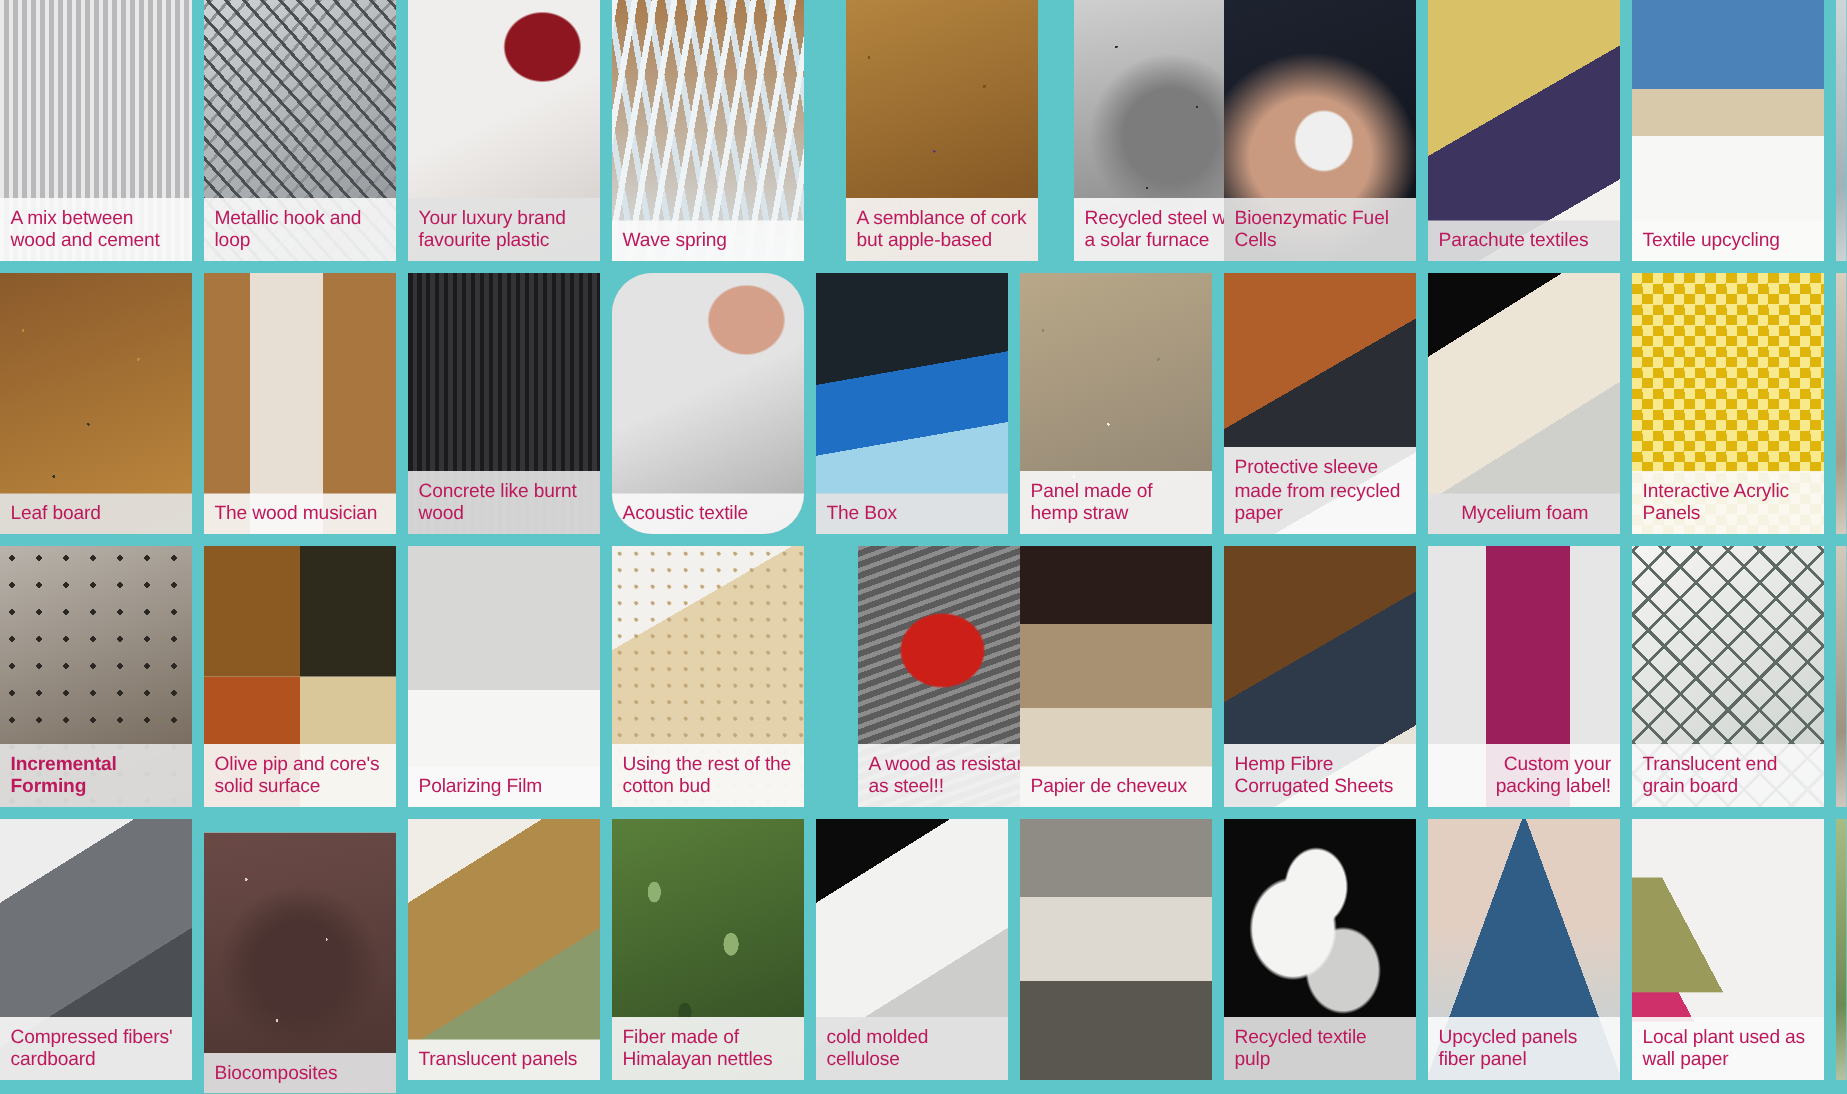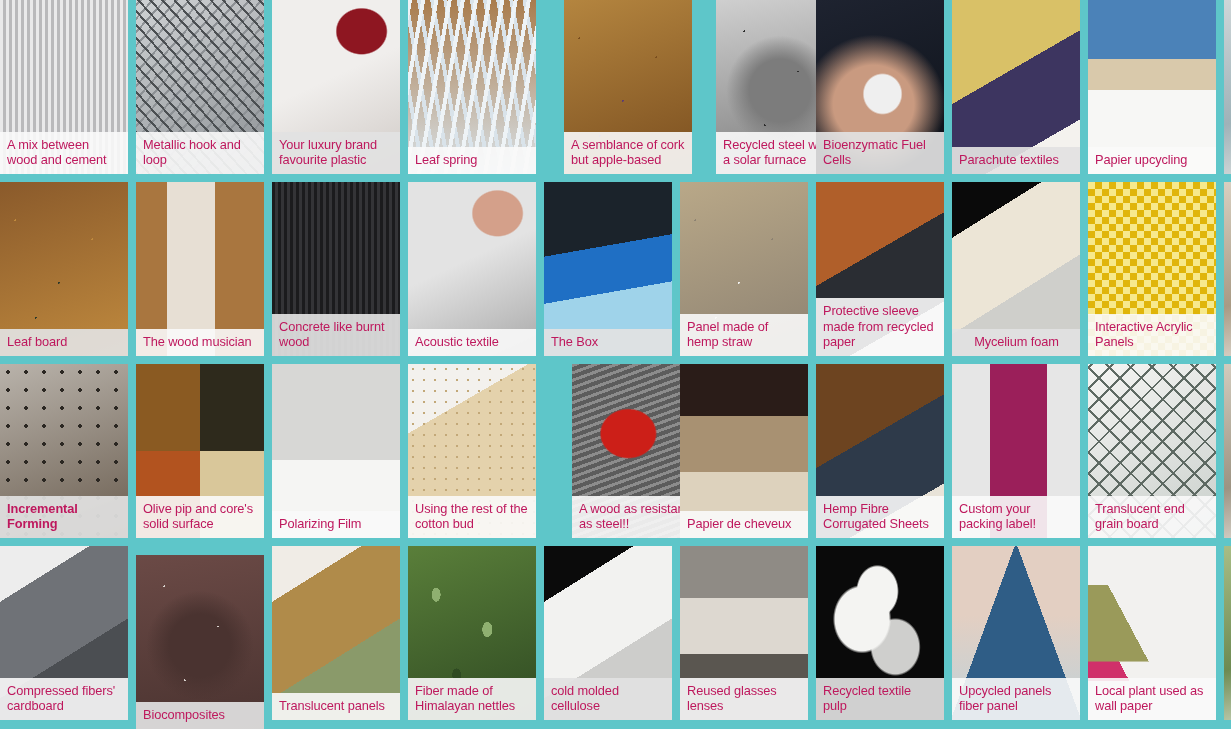--- a/index.html
+++ b/index.html
@@ -64,55 +64,55 @@
     <div class="card" style="left: 136px; top: 0px;">
       <div class="thumb" style="background: repeating-linear-gradient(48deg, rgb(75, 79, 82) 0px, rgb(75, 79, 82) 2px, transparent 2px, transparent 9px), repeating-linear-gradient(-48deg, rgb(141, 145, 149) 0px, rgb(141, 145, 149) 2px, transparent 2px, transparent 9px), linear-gradient(150deg, rgb(207, 210, 212), rgb(141, 145, 149));"></div>
       <div class="caption">Metallic hook and loop</div>
     </div>
     <div class="card" style="left: 272px; top: 0px;">
       <div class="thumb" style="background: radial-gradient(120% 80% at 70% 18%, rgb(142, 22, 33) 0px, rgb(142, 22, 33) 16%, transparent 17%), linear-gradient(155deg, rgb(240, 238, 236) 0px, rgb(240, 238, 236) 45%, rgb(207, 201, 197) 100%);"></div>
       <div class="caption dim">Your luxury brand favourite plastic</div>
     </div>
     <div class="card" style="left: 408px; top: 0px;">
       <div class="thumb" style="background: repeating-linear-gradient(100deg, rgb(238, 243, 246) 0px, rgb(238, 243, 246) 4px, transparent 4px, transparent 13px), repeating-linear-gradient(80deg, rgb(217, 227, 234) 0px, rgb(217, 227, 234) 4px, transparent 4px, transparent 13px), linear-gradient(rgb(169, 124, 77), rgb(217, 227, 234));"></div>
-      <div class="caption">Leaf spring</div>
+      <div class="caption">Wave spring</div>
     </div>
     <div class="card" style="left: 544px; top: 0px; margin-left: 20px;">
       <div class="thumb" style="background: radial-gradient(1.6px 1.6px at 12% 22%, rgb(122, 78, 31) 60%, transparent 61%), radial-gradient(1.4px 1.4px at 46% 58%, rgb(93, 59, 114) 60%, transparent 61%), radial-gradient(1.8px 1.8px at 72% 33%, rgb(122, 78, 31) 60%, transparent 61%), radial-gradient(1.5px 1.5px at 28% 78%, rgb(93, 59, 114) 60%, transparent 61%), linear-gradient(160deg, rgb(180, 133, 63), rgb(122, 78, 31));"></div>
       <div class="caption">A semblance of cork but apple-based</div>
     </div>
     <div class="card" style="left: 716px; top: 0px;">
       <div class="thumb" style="background: radial-gradient(1.5px 1.5px at 22% 18%, rgb(44, 44, 44) 60%, transparent 61%), radial-gradient(1.2px 1.2px at 64% 41%, rgb(44, 44, 44) 60%, transparent 61%), radial-gradient(1.6px 1.6px at 38% 72%, rgb(44, 44, 44) 60%, transparent 61%), radial-gradient(60% 45% at 50% 52%, rgb(124, 124, 124) 0px, rgb(124, 124, 124) 40%, transparent 70%), linear-gradient(170deg, rgb(207, 207, 207), rgb(124, 124, 124));"></div>
       <div class="caption">Recycled steel with a solar furnace</div>
     </div>
     <div class="card" style="left: 816px; top: 0px;">
       <div class="thumb" style="background: radial-gradient(26% 20% at 52% 54%, rgb(239, 239, 239) 0px, rgb(239, 239, 239) 55%, transparent 60%), radial-gradient(70% 50% at 45% 60%, rgb(201, 154, 128) 0px, rgb(201, 154, 128) 45%, transparent 80%), linear-gradient(160deg, rgb(30, 35, 48), rgb(13, 17, 24));"></div>
       <div class="caption dim">Bioenzymatic Fuel Cells</div>
     </div>
     <div class="card" style="left: 952px; top: 0px;">
       <div class="thumb" style="background: linear-gradient(150deg, rgb(217, 193, 103) 0px, rgb(217, 193, 103) 42%, rgb(61, 53, 96) 42%, rgb(61, 53, 96) 78%, rgb(244, 242, 238) 78%, rgb(244, 242, 238) 100%);"></div>
       <div class="caption dim">Parachute textiles</div>
     </div>
     <div class="card" style="left: 1088px; top: 0px;">
       <div class="thumb" style="background: linear-gradient(rgb(75, 130, 184) 0px, rgb(75, 130, 184) 34%, rgb(217, 201, 171) 34%, rgb(217, 201, 171) 52%, rgb(247, 247, 245) 52%, rgb(247, 247, 245) 100%), radial-gradient(18% 26% at 38% 72%, rgba(255, 255, 255, 0.8) 0px, rgba(255, 255, 255, 0.8) 70%, transparent 72%);"></div>
-      <div class="caption">Papier upcycling</div>
+      <div class="caption">Textile upcycling</div>
     </div>
     <div class="card" style="left: 0px; top: 182px;">
       <div class="thumb" style="background: radial-gradient(1.6px 1.6px at 12% 22%, rgb(192, 138, 62) 60%, transparent 61%), radial-gradient(1.4px 1.4px at 46% 58%, rgb(47, 58, 42) 60%, transparent 61%), radial-gradient(1.8px 1.8px at 72% 33%, rgb(192, 138, 62) 60%, transparent 61%), radial-gradient(1.5px 1.5px at 28% 78%, rgb(47, 58, 42) 60%, transparent 61%), linear-gradient(160deg, rgb(138, 90, 43), rgb(192, 138, 62));"></div>
       <div class="caption dim">Leaf board</div>
     </div>
     <div class="card" style="left: 136px; top: 182px;">
       <div class="thumb" style="background: linear-gradient(90deg, rgb(169, 118, 63) 0px, rgb(169, 118, 63) 24%, rgb(231, 223, 212) 24%, rgb(231, 223, 212) 62%, rgb(169, 118, 63) 62%, rgb(169, 118, 63) 100%), radial-gradient(10% 9% at 37% 34%, rgb(226, 113, 29) 0px, rgb(226, 113, 29) 80%, transparent 82%);"></div>
       <div class="caption">The wood musician</div>
     </div>
     <div class="card" style="left: 272px; top: 182px;">
       <div class="thumb" style="background: repeating-linear-gradient(90deg, rgb(27, 27, 29) 0px, rgb(27, 27, 29) 3px, rgb(52, 52, 55) 3px, rgb(52, 52, 55) 6px), linear-gradient(rgba(12, 12, 13, 0.133), rgba(12, 12, 13, 0.4));"></div>
       <div class="caption dim">Concrete like burnt wood</div>
     </div>
-    <div class="card" style="left: 408px; top: 182px;">
+    <div class="card" style="left: 408px; top: 182px; border-radius: 27px;">
       <div class="thumb" style="background: radial-gradient(120% 80% at 70% 18%, rgb(212, 160, 138) 0px, rgb(212, 160, 138) 16%, transparent 17%), linear-gradient(155deg, rgb(227, 227, 227) 0px, rgb(227, 227, 227) 45%, rgb(168, 168, 168) 100%);"></div>
       <div class="caption">Acoustic textile</div>
     </div>
     <div class="card" style="left: 544px; top: 182px;">
       <div class="thumb" style="background: linear-gradient(170deg, rgb(27, 35, 43) 0px, rgb(27, 35, 43) 38%, rgb(31, 111, 196) 38%, rgb(31, 111, 196) 62%, rgb(159, 211, 234) 62%, rgb(159, 211, 234) 100%), repeating-linear-gradient(90deg, rgba(255, 255, 255, 0.133) 0px, rgba(255, 255, 255, 0.133) 6px, transparent 6px, transparent 18px);"></div>
       <div class="caption dim">The Box</div>
     </div>
     <div class="card" style="left: 680px; top: 182px;">
       <div class="thumb" style="background: radial-gradient(1.6px 1.6px at 12% 22%, rgb(141, 130, 114) 60%, transparent 61%), radial-gradient(1.4px 1.4px at 46% 58%, rgb(239, 239, 237) 60%, transparent 61%), radial-gradient(1.8px 1.8px at 72% 33%, rgb(141, 130, 114) 60%, transparent 61%), radial-gradient(1.5px 1.5px at 28% 78%, rgb(239, 239, 237) 60%, transparent 61%), linear-gradient(160deg, rgb(185, 168, 136), rgb(141, 130, 114));"></div>
       <div class="caption">Panel made of hemp straw</div>
@@ -150,21 +150,21 @@
       <div class="caption">A wood as resistant as steel!!</div>
     </div>
     <div class="card" style="left: 680px; top: 364px;">
       <div class="thumb" style="background: linear-gradient(rgb(42, 28, 24) 0px, rgb(42, 28, 24) 30%, rgb(168, 145, 114) 30%, rgb(168, 145, 114) 62%, rgb(221, 210, 189) 62%, rgb(221, 210, 189) 100%), repeating-linear-gradient(0deg, rgba(0, 0, 0, 0.08) 0px, rgba(0, 0, 0, 0.08) 6px, transparent 6px, transparent 13px);"></div>
       <div class="caption">Papier de cheveux</div>
     </div>
     <div class="card" style="left: 816px; top: 364px;">
       <div class="thumb" style="background: linear-gradient(150deg, rgb(109, 68, 32) 0px, rgb(109, 68, 32) 42%, rgb(46, 58, 74) 42%, rgb(46, 58, 74) 78%, rgb(232, 227, 216) 78%, rgb(232, 227, 216) 100%);"></div>
       <div class="caption">Hemp Fibre Corrugated Sheets</div>
     </div>
-    <div class="card" style="left: 952px; top: 364px;">
+    <div class="card" style="left: 952px; top: 364px; text-align: right;">
       <div class="thumb" style="background: linear-gradient(90deg, rgb(230, 230, 230) 0px, rgb(230, 230, 230) 30%, rgb(155, 31, 90) 30%, rgb(155, 31, 90) 74%, rgb(230, 230, 230) 74%, rgb(230, 230, 230) 100%), linear-gradient(0deg, rgb(232, 178, 0) 0px, rgb(232, 178, 0) 22%, transparent 22%);"></div>
       <div class="caption">Custom your packing label!</div>
     </div>
     <div class="card" style="left: 0px; top: 546px;">
       <div class="thumb" style="background: linear-gradient(148deg, rgb(237, 237, 237) 0px, rgb(237, 237, 237) 22%, rgb(111, 114, 119) 22%, rgb(111, 114, 119) 60%, rgb(75, 78, 82) 60%, rgb(75, 78, 82) 100%), repeating-linear-gradient(148deg, rgba(0, 0, 0, 0.063) 0px, rgba(0, 0, 0, 0.063) 10px, transparent 10px, transparent 24px);"></div>
       <div class="caption">Compressed fibers' cardboard</div>
     </div>
     <div class="card" style="left: 1088px; top: 364px;">
       <div class="thumb" style="background: repeating-linear-gradient(45deg, rgb(94, 106, 99) 0px, rgb(94, 106, 99) 2px, transparent 2px, transparent 15px), repeating-linear-gradient(-45deg, rgb(94, 106, 99) 0px, rgb(94, 106, 99) 2px, transparent 2px, transparent 15px), linear-gradient(150deg, rgb(245, 245, 243), rgb(201, 207, 203));"></div>
       <div class="caption">Translucent end grain board</div>
@@ -180,21 +180,20 @@
     <div class="card" style="left: 408px; top: 546px;">
       <div class="thumb" style="background: radial-gradient(7px 11px at 22% 28%, rgb(143, 176, 112) 0px, rgb(143, 176, 112) 62%, transparent 64%), radial-gradient(8px 12px at 62% 48%, rgb(143, 176, 112) 0px, rgb(143, 176, 112) 62%, transparent 64%), radial-gradient(7px 10px at 38% 74%, rgb(47, 74, 34) 0px, rgb(47, 74, 34) 62%, transparent 64%), linear-gradient(160deg, rgb(90, 127, 58), rgb(47, 74, 34));"></div>
       <div class="caption">Fiber made of Himalayan nettles</div>
     </div>
     <div class="card" style="left: 544px; top: 546px;">
       <div class="thumb" style="background: linear-gradient(148deg, rgb(11, 11, 11) 0px, rgb(11, 11, 11) 22%, rgb(242, 242, 240) 22%, rgb(242, 242, 240) 60%, rgb(205, 205, 203) 60%, rgb(205, 205, 203) 100%), repeating-linear-gradient(148deg, rgba(0, 0, 0, 0.063) 0px, rgba(0, 0, 0, 0.063) 10px, transparent 10px, transparent 24px);"></div>
       <div class="caption dim">cold molded cellulose</div>
     </div>
     <div class="card" style="left: 680px; top: 546px;">
       <div class="thumb" style="background: linear-gradient(rgb(143, 139, 133) 0px, rgb(143, 139, 133) 30%, rgb(221, 216, 208) 30%, rgb(221, 216, 208) 62%, rgb(90, 86, 80) 62%, rgb(90, 86, 80) 100%), repeating-linear-gradient(0deg, rgba(0, 0, 0, 0.08) 0px, rgba(0, 0, 0, 0.08) 6px, transparent 6px, transparent 13px);"></div>
-      <div class="caption">Reused glasses lenses</div>
     </div>
     <div class="card" style="left: 816px; top: 546px;">
       <div class="thumb" style="background: radial-gradient(30% 26% at 36% 42%, rgb(244, 244, 242) 0px, rgb(244, 244, 242) 70%, transparent 76%), radial-gradient(26% 22% at 62% 58%, rgb(207, 207, 205) 0px, rgb(207, 207, 205) 70%, transparent 76%), radial-gradient(22% 20% at 48% 26%, rgb(244, 244, 242) 0px, rgb(244, 244, 242) 70%, transparent 76%), linear-gradient(rgb(10, 10, 10), rgb(10, 10, 10));"></div>
       <div class="caption dim">Recycled textile pulp</div>
     </div>
     <div class="card" style="left: 952px; top: 546px;">
       <div class="thumb" style="background: linear-gradient(to right bottom, transparent 0px, transparent 49%, rgb(47, 93, 134) 49%, rgb(47, 93, 134) 100%) 0px 0px / 50% 100% no-repeat, linear-gradient(to left bottom, transparent 0px, transparent 49%, rgb(47, 93, 134) 49%, rgb(47, 93, 134) 100%) 100% 0px / 50% 100% no-repeat, linear-gradient(rgb(227, 207, 194) 0px, rgb(227, 207, 194) 40%, rgb(191, 210, 218) 100%);"></div>
       <div class="caption">Upcycled panels fiber panel</div>
     </div>
     <div class="card" style="left: 1088px; top: 546px;">

